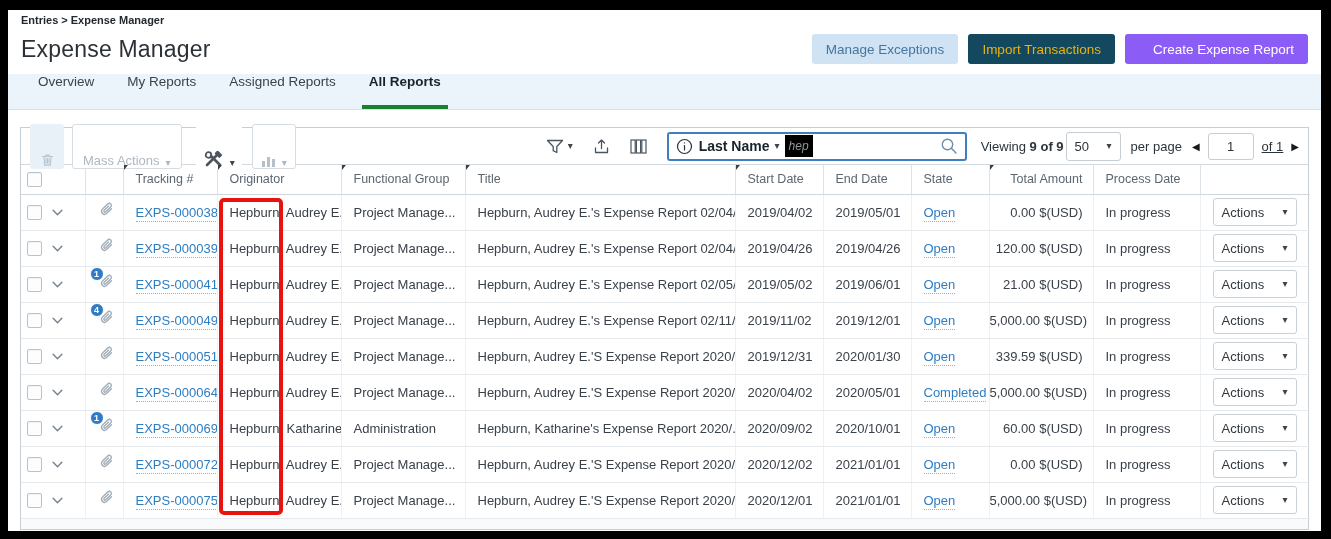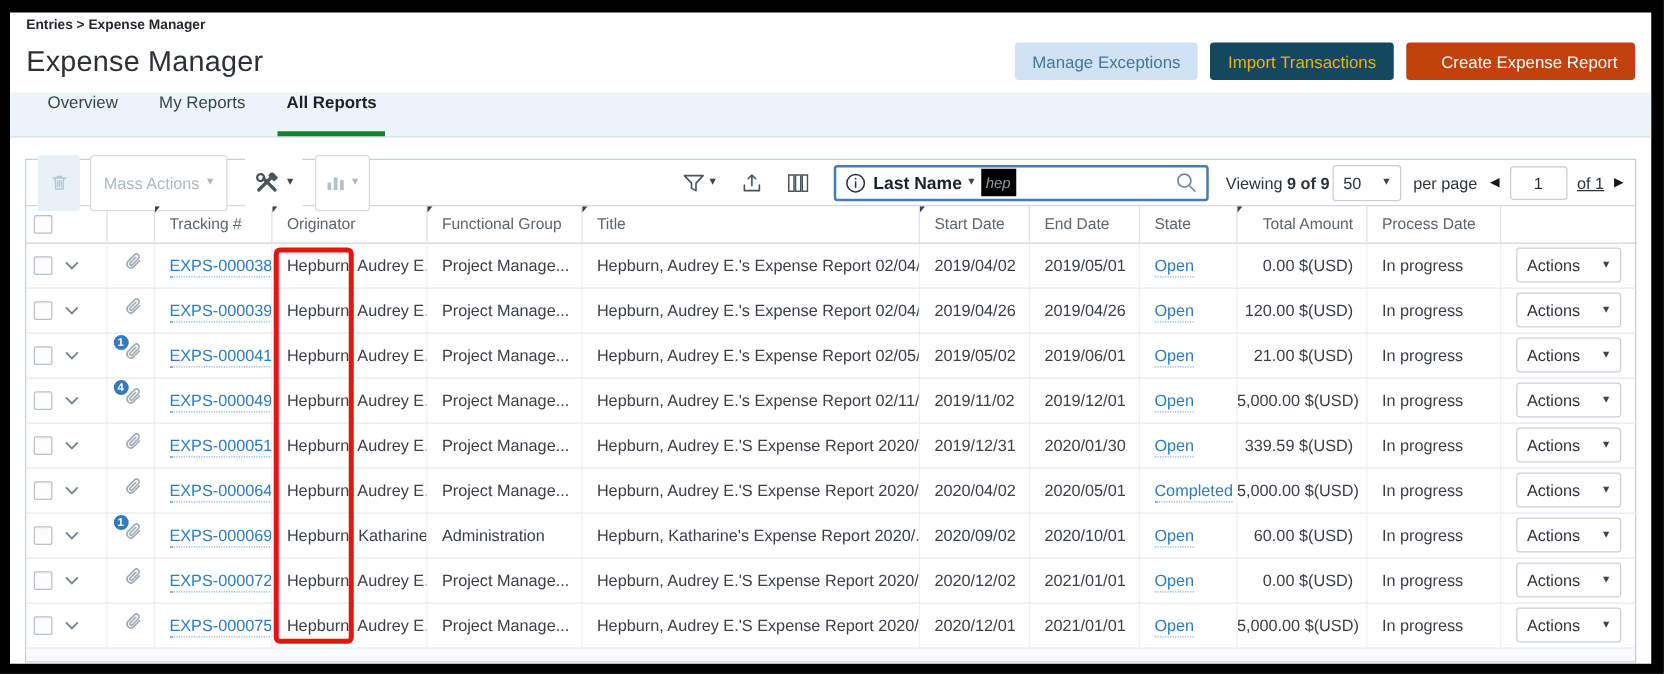--- a/index.html
+++ b/index.html
@@ -17,36 +17,36 @@
   .breadcrumb .sep { margin:0 3px; }
 
   
   .page-header { display:flex; align-items:center; justify-content:space-between; padding:8px 13px 0 13px; }
   .page-title { font-size:23px; font-weight:500; color:#2b3137; letter-spacing:.2px; }
   .header-buttons { display:flex; gap:10px; }
   .btn { height:30px; padding:0 14px; font-size:13.5px; border-radius:3px; border:none;
          font-family:inherit; cursor:pointer; display:flex; align-items:center; }
   .btn-light { background:#cfe3f4; color:#47759c; }
   .btn-navy  { background:#13485e; color:#eab308; }
-  .btn-green { background:#c2410c; color:#fff;padding-left:28px; }
+  .btn-green { background:#8b5cf6; color:#fff;padding-left:28px; }
 
   
   .tab-bar { margin-top:10px; height:36px; background:#ebf4fa; border-bottom:1px solid #d9e1e7;
              display:flex; align-items:stretch; padding-left:30px; }
   .tab { position:relative; display:flex; align-items:flex-start; margin-right:33px; font-size:13.5px;
          color:#39434c; cursor:pointer; }
   .tab.active { font-weight:bold; color:#1b2228; }
   .tab-underline { position:absolute; left:-7px; right:-7px; bottom:0; height:4px; background:#17812f; }
 
   
   .grid-box { margin:17px 12px 0 12px; border:1px solid #c6cfd6; background:#fff; }
 
   
   .toolbar { height:37px; display:flex; align-items:center; padding:0 9px; border-bottom:1px solid #d2d9df; }
-  .tb-btn { height:45px; border-radius:3px; display:flex; align-items:center; gap:6px;
+  .tb-btn { height:45px; border-radius:3px; display:flex; align-items:flex-end; gap:6px;
             font-size:13px; background:#fff; border:1px solid transparent; cursor:default; }
   .trash-btn { width:34px; justify-content:center; background:#e9f1f8; color:#b6c6d3; margin-right:8px; }
   .mass-actions { border-color:#d6dde2; color:#aeb8c0; padding:0 10px; margin-right:14px; }
   .tools-btn { color:#4a5560; padding:0 6px; margin-right:10px; }
   .chart-btn { border-color:#d6dde2; color:#b6c0c8; padding:0 8px; }
   .caret { font-size:10px; line-height:1; }
   .caret.gray { color:#aeb8c0; } .caret.dark { color:#3c454e; }
 
   .tb-spacer { flex:1; }
   .icon-btn { display:flex; align-items:center; gap:4px; color:#4a5560; margin-right:20px; cursor:pointer; }
@@ -123,20 +123,23 @@
     </div>
   </div>
 
   <div class="tab-bar">
         <div class="tab">
           <span>Overview</span>
         </div>
         <div class="tab">
           <span>My Reports</span>
         </div>
+        <div class="tab">
+          <span>Assigned Reports</span>
+        </div>
         <div class="tab active">
           <span>All Reports</span>
           <span class="tab-underline"></span>
         </div>
       </div>
 
   <div class="grid-box">
 
     <div class="toolbar">
       <div class="tb-btn trash-btn">

